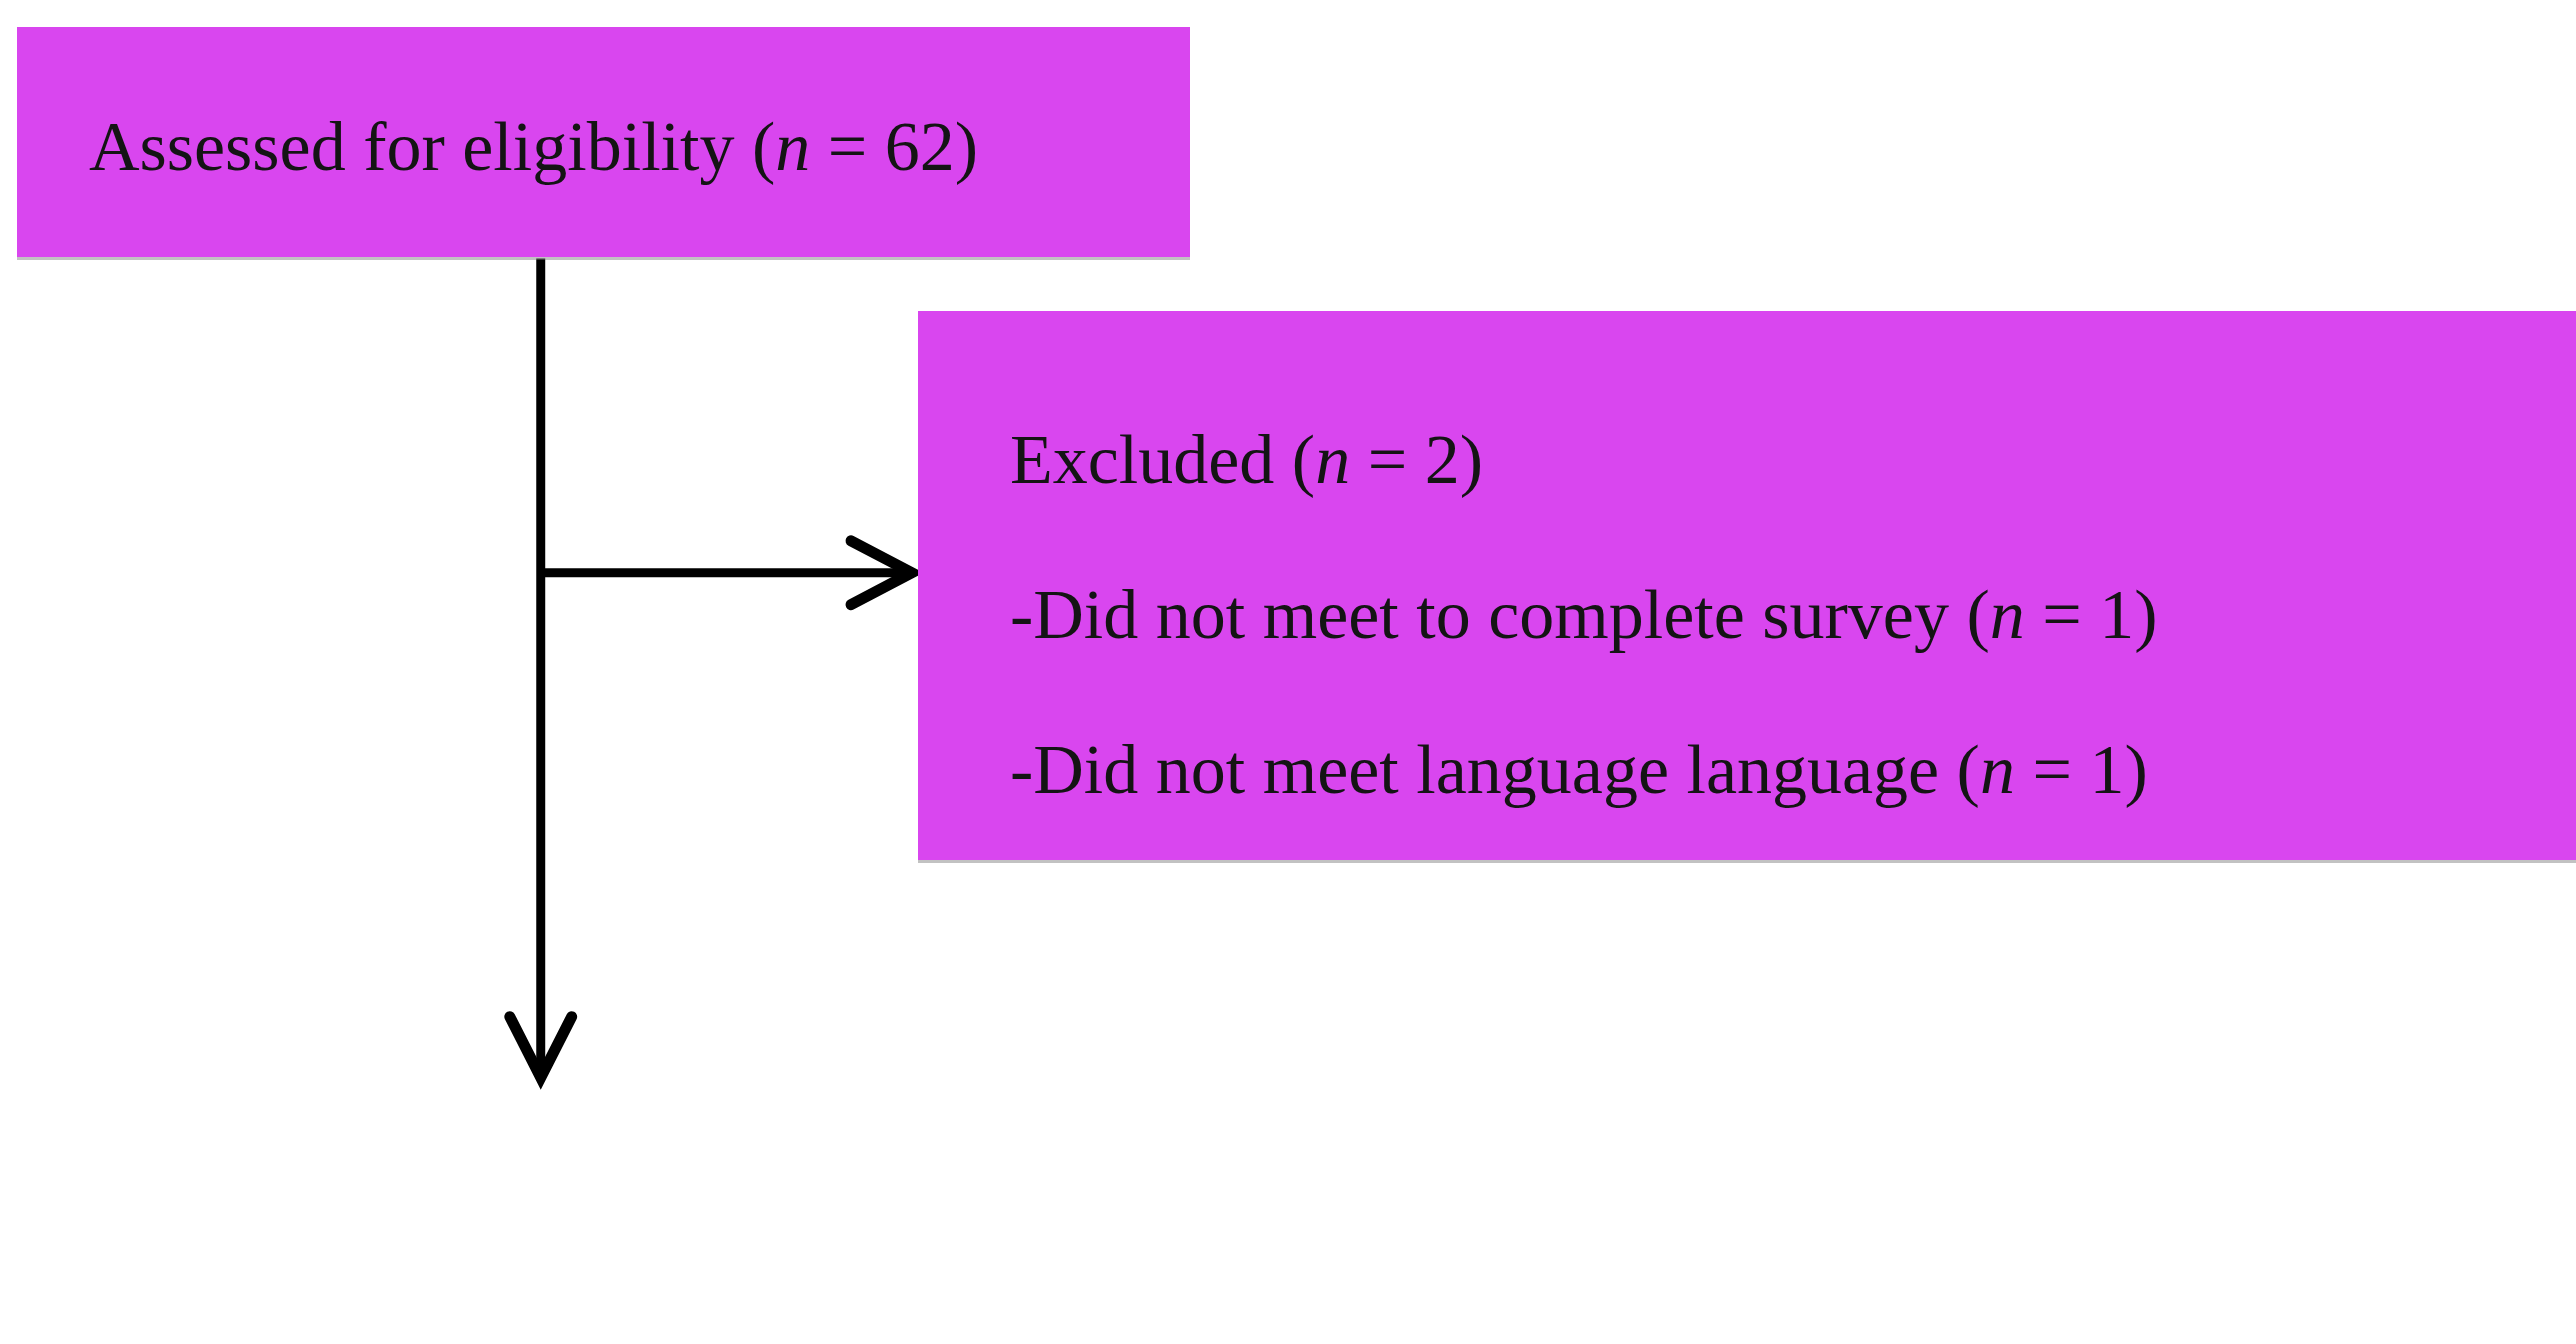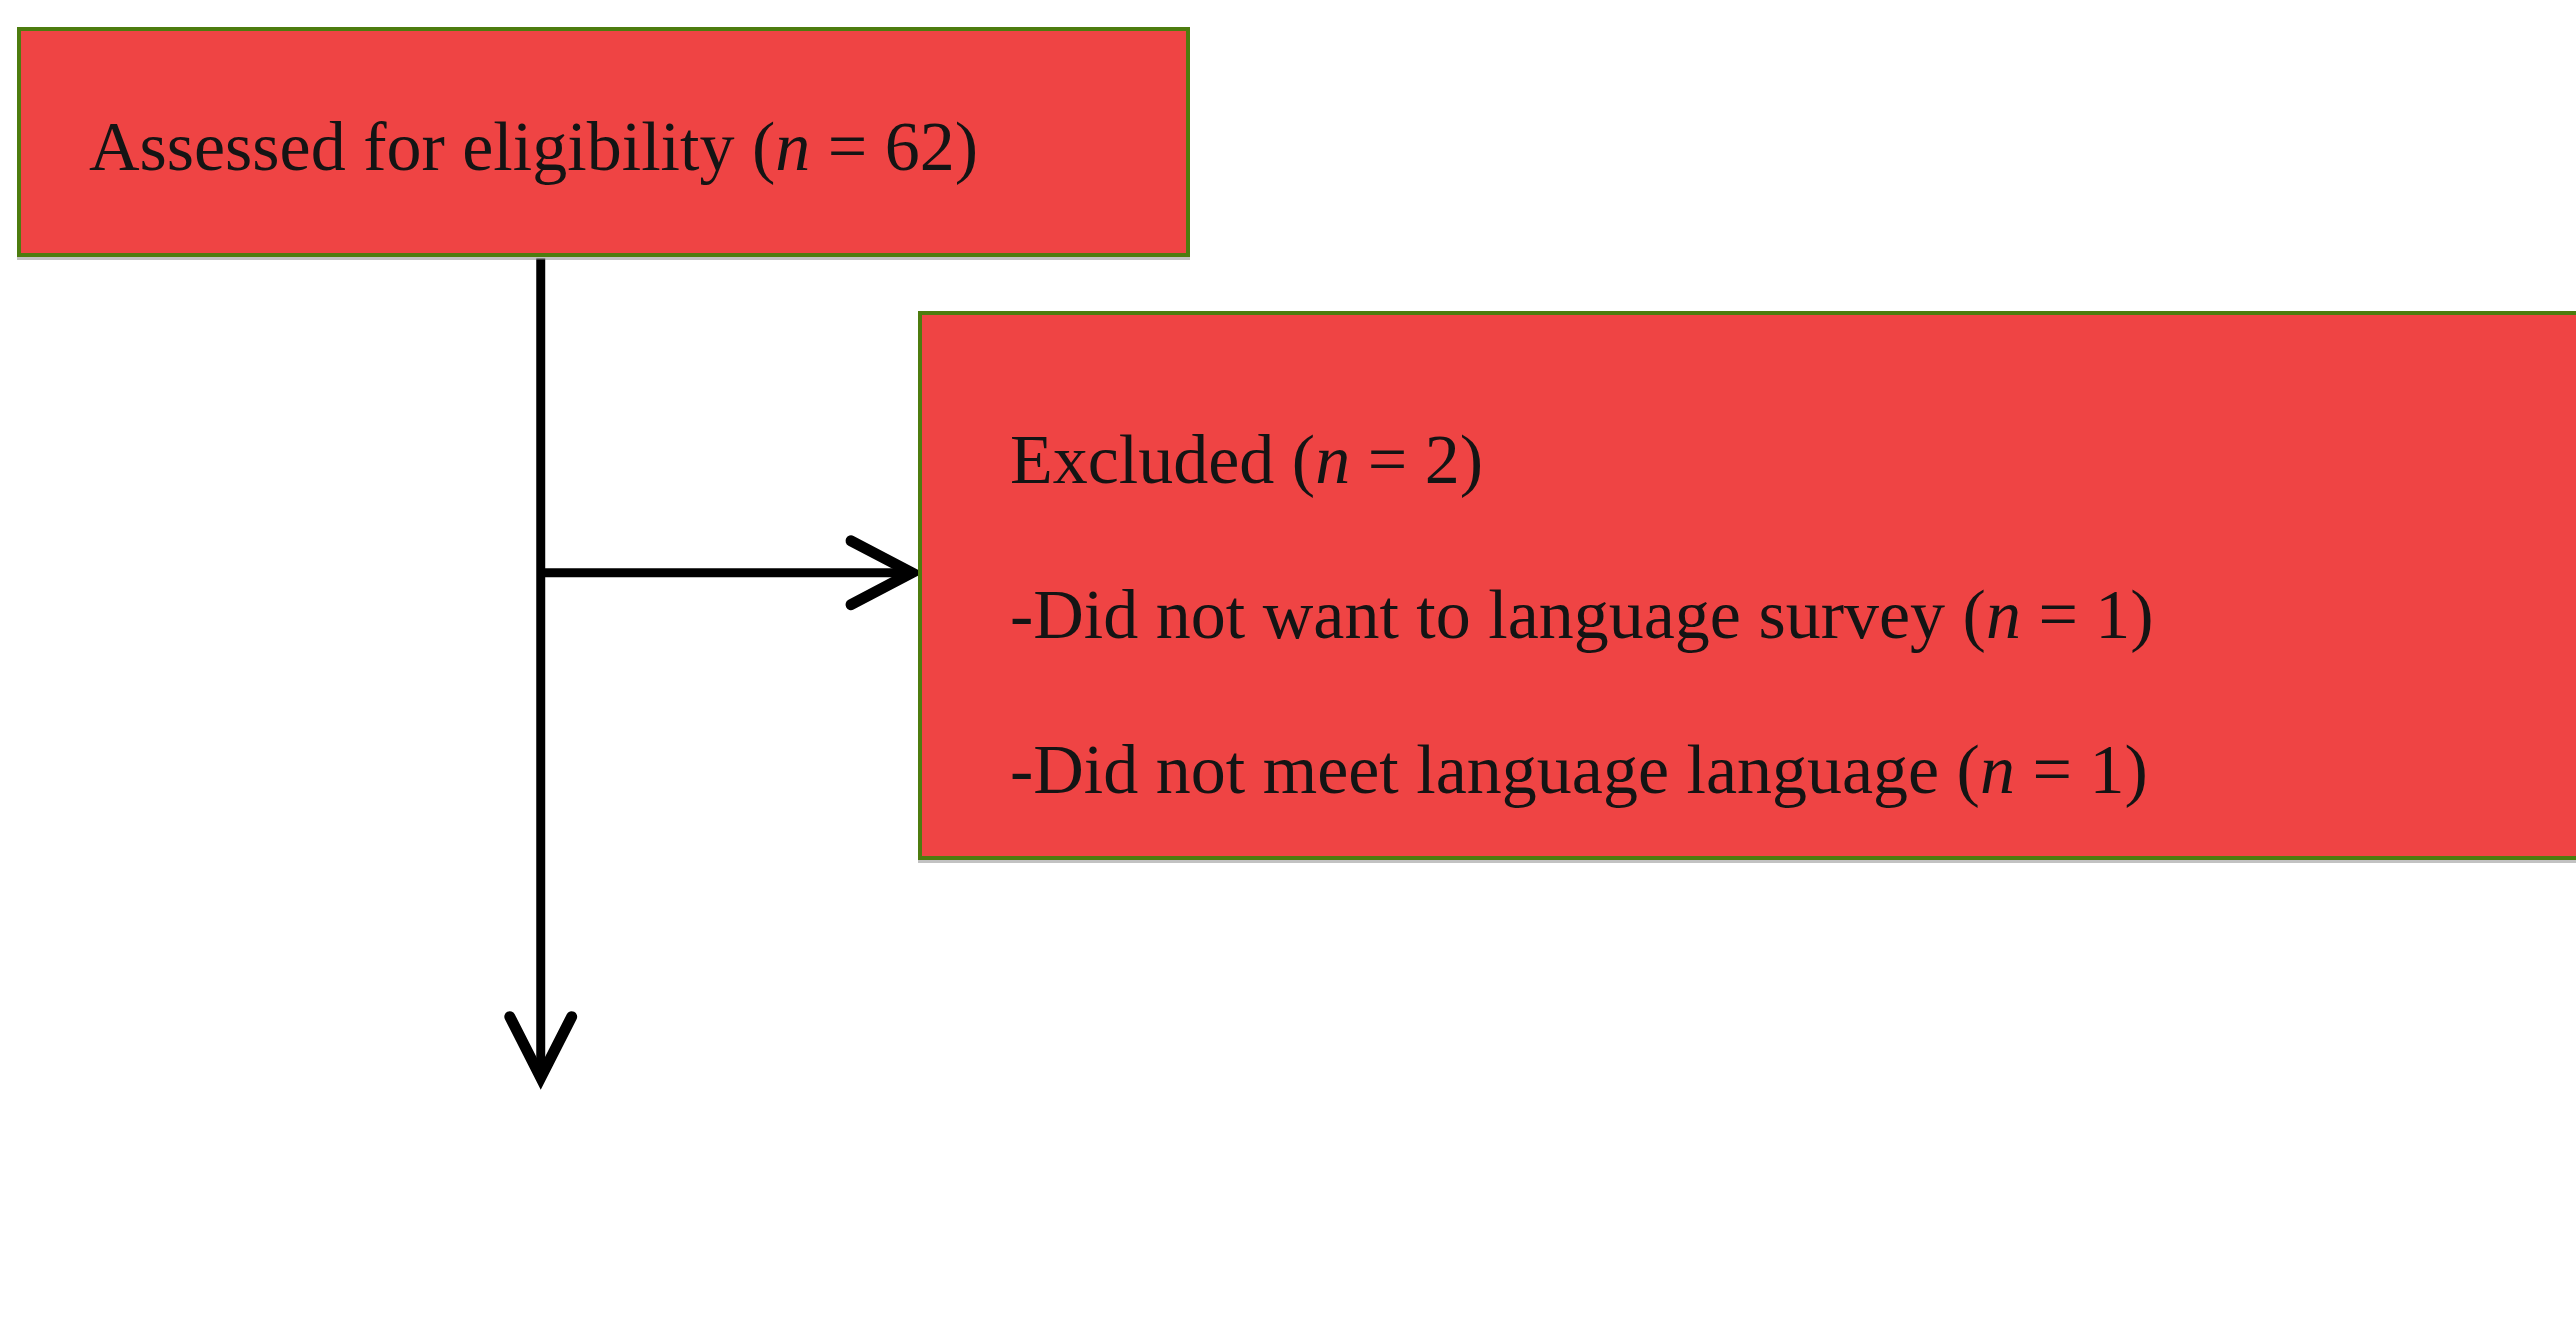--- a/index.html
+++ b/index.html
@@ -12,22 +12,22 @@
     width: 2576px;
     height: 1345px;
     background: #ffffff;
     font-family: "Liberation Serif", "DejaVu Serif", serif;
     color: #141414;
     overflow: hidden;
   }
   .flow-box {
     position: absolute;
     box-sizing: border-box;
-    background: #ef4444;
-    border: 4px solid #4d7c0f;
+    background: #d946ef;
+    border: 4px solid #d946ef;
     box-shadow: 0 3px 0 rgba(120,120,120,0.45);
     font-size: 70px;
     line-height: 1.25;
     white-space: nowrap;
   }
   .box-assessed {
     left: 17px; top: 27px;
     width: 1173px; height: 230px;
     display: flex;
     align-items: center;
@@ -75,19 +75,19 @@
       <polyline points="853,542 914,574 853,606" fill="none" stroke="#000000" stroke-width="11" stroke-linecap="round" stroke-linejoin="miter"></polyline>
     </g>
   </svg>
 
   <div class="flow-box box-assessed">
     <div class="line"><span>Assessed for eligibility (</span><span class="var">n</span><span> = 62)</span></div>
   </div>
 
   <div class="flow-box box-excluded">
     <div class="line"><span>Excluded (</span><span class="var">n</span><span> = 2)</span></div>
-    <div class="line"><span>-Did not want to language survey (</span><span class="var">n</span><span> = 1)</span></div>
+    <div class="line"><span>-Did not meet to complete survey (</span><span class="var">n</span><span> = 1)</span></div>
     <div class="line"><span>-Did not meet language language (</span><span class="var">n</span><span> = 1)</span></div>
   </div>
 
 
 </div>
 
 
 </body></html>

